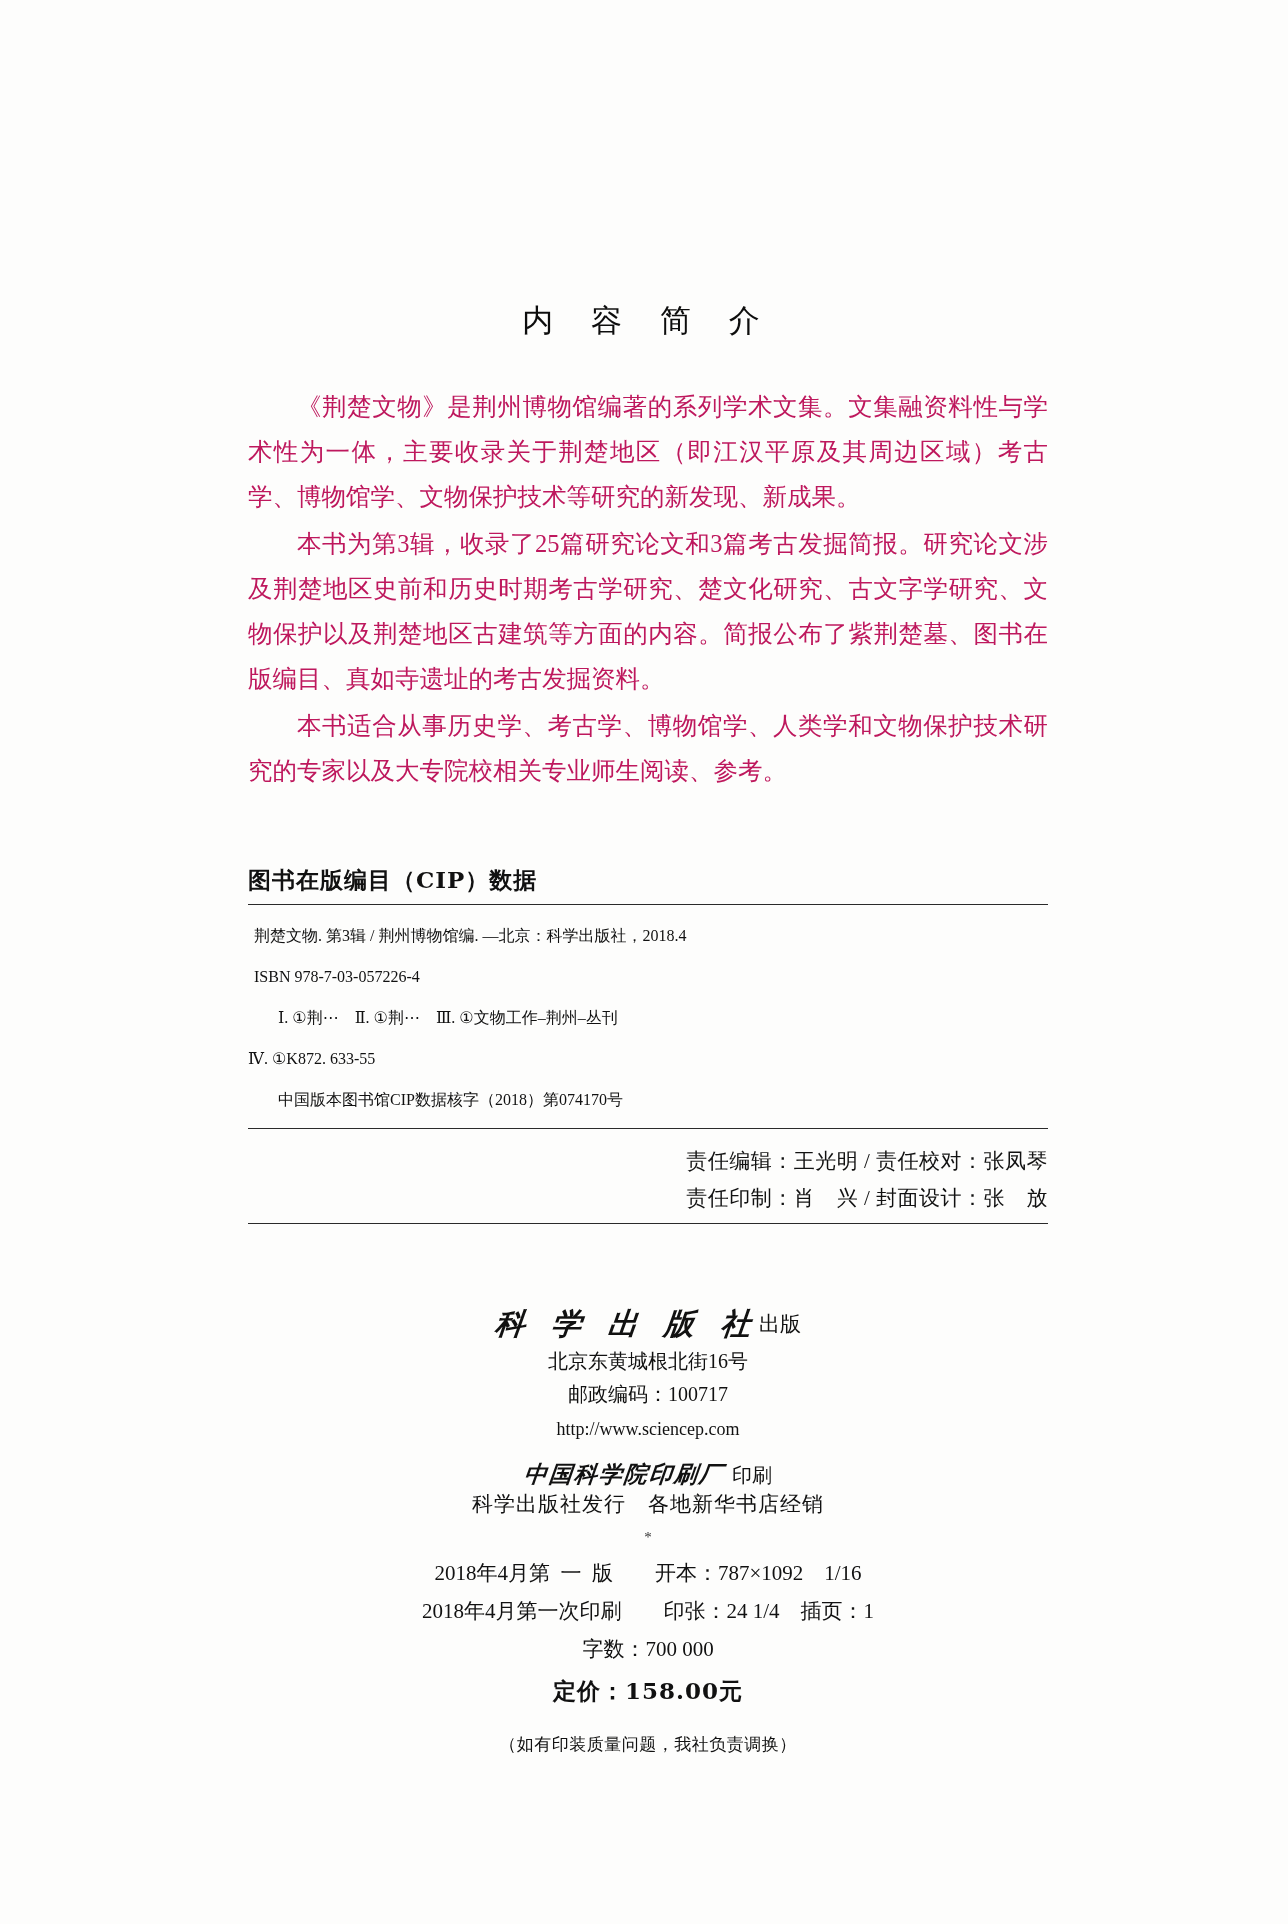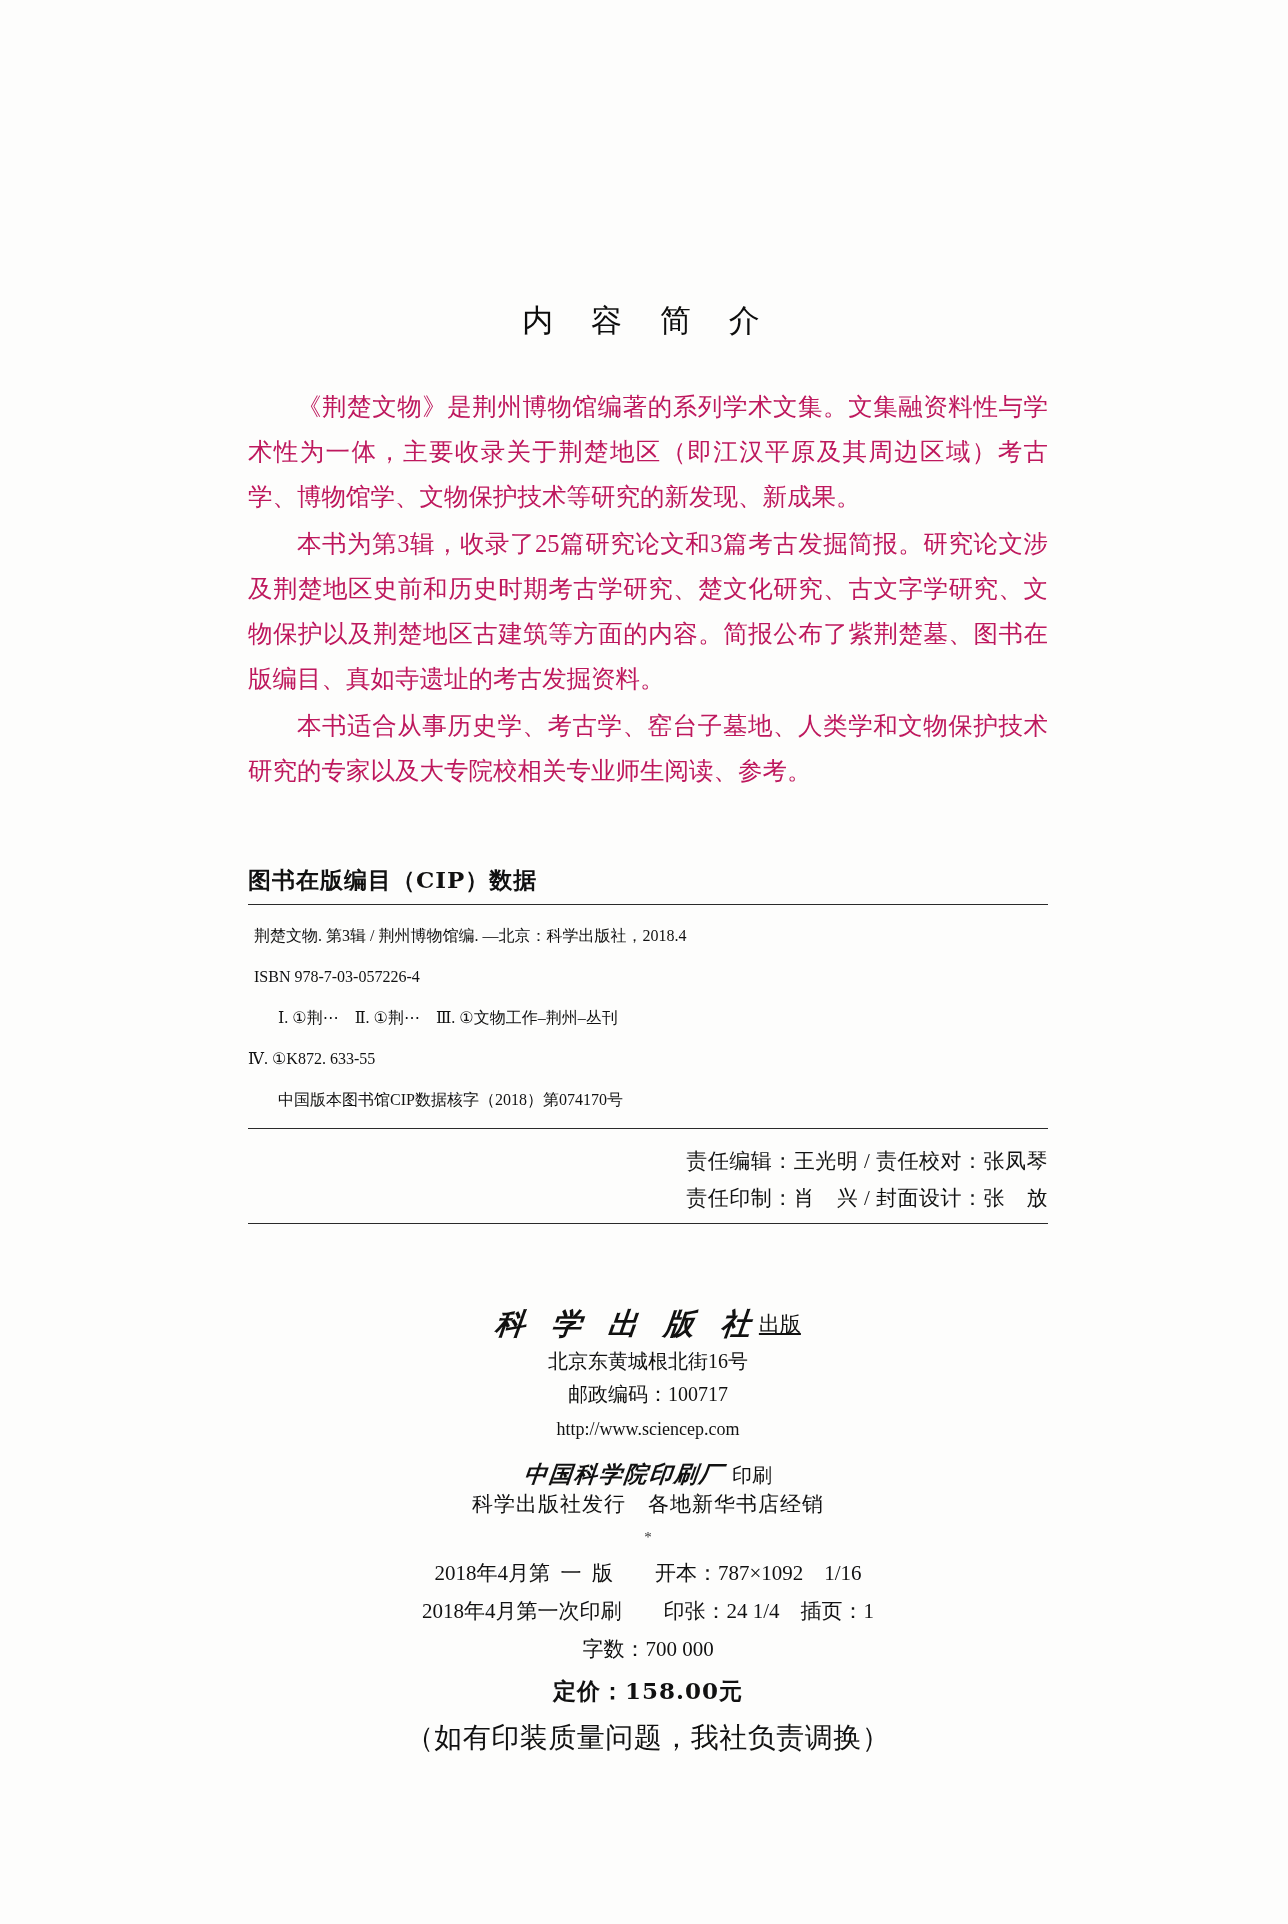--- a/index.html
+++ b/index.html
@@ -108,21 +108,20 @@
   }
   .pub-suffix {
     font-size: 21px;
     font-style: normal;
     font-weight: normal;
     letter-spacing: 0;
     transform: skewX(0deg);
     display: inline-block;
     margin-left: 0;
     vertical-align: 3px;
-    text-decoration: underline;
   }
   .pub-line {
     font-size: 20px;
     line-height: 33px;
     text-align: center;
   }
   .pub-url {
     font-size: 18px;
     line-height: 36px;
     font-family: "Liberation Serif", serif;
@@ -169,37 +168,37 @@
   .price {
     margin-top: 4px;
     font-size: 23px;
     font-weight: bold;
     letter-spacing: 1px;
   }
   .price .num {
     font-family: "DejaVu Serif", serif;
   }
   .note {
-    margin-top: 8px;
-    font-size: 28px;
+    margin-top: 15px;
+    font-size: 17px;
     letter-spacing: 0.5px;
   }
 </style>
 </head>
 <body>
 
 <div class="page">
   <div class="content">
 
     <div class="section-title">内 容 简 介</div>
 
     <div class="abstract">
       <p>《荆楚文物》是荆州博物馆编著的系列学术文集。文集融资料性与学术性为一体，主要收录关于荆楚地区（即江汉平原及其周边区域）考古学、博物馆学、文物保护技术等研究的新发现、新成果。</p>
       <p>本书为第3辑，收录了25篇研究论文和3篇考古发掘简报。研究论文涉及荆楚地区史前和历史时期考古学研究、楚文化研究、古文字学研究、文物保护以及荆楚地区古建筑等方面的内容。简报公布了紫荆楚墓、图书在版编目、真如寺遗址的考古发掘资料。</p>
-      <p>本书适合从事历史学、考古学、窑台子墓地、人类学和文物保护技术研究的专家以及大专院校相关专业师生阅读、参考。</p>
+      <p>本书适合从事历史学、考古学、博物馆学、人类学和文物保护技术研究的专家以及大专院校相关专业师生阅读、参考。</p>
     </div>
 
     <div class="cip">
       <div class="cip-head">图书在版编目（CIP）数据</div>
       <hr class="rule">
       <div class="cip-body">
         <div class="l-indent">荆楚文物. 第3辑 / 荆州博物馆编. —北京：科学出版社，2018.4</div>
         <div class="l-indent">ISBN 978-7-03-057226-4</div>
         <div class="l-indent2">Ⅰ. ①荆⋯　Ⅱ. ①荆⋯　Ⅲ. ①文物工作–荆州–丛刊</div>
         <div>Ⅳ. ①K872. 633-55</div>

